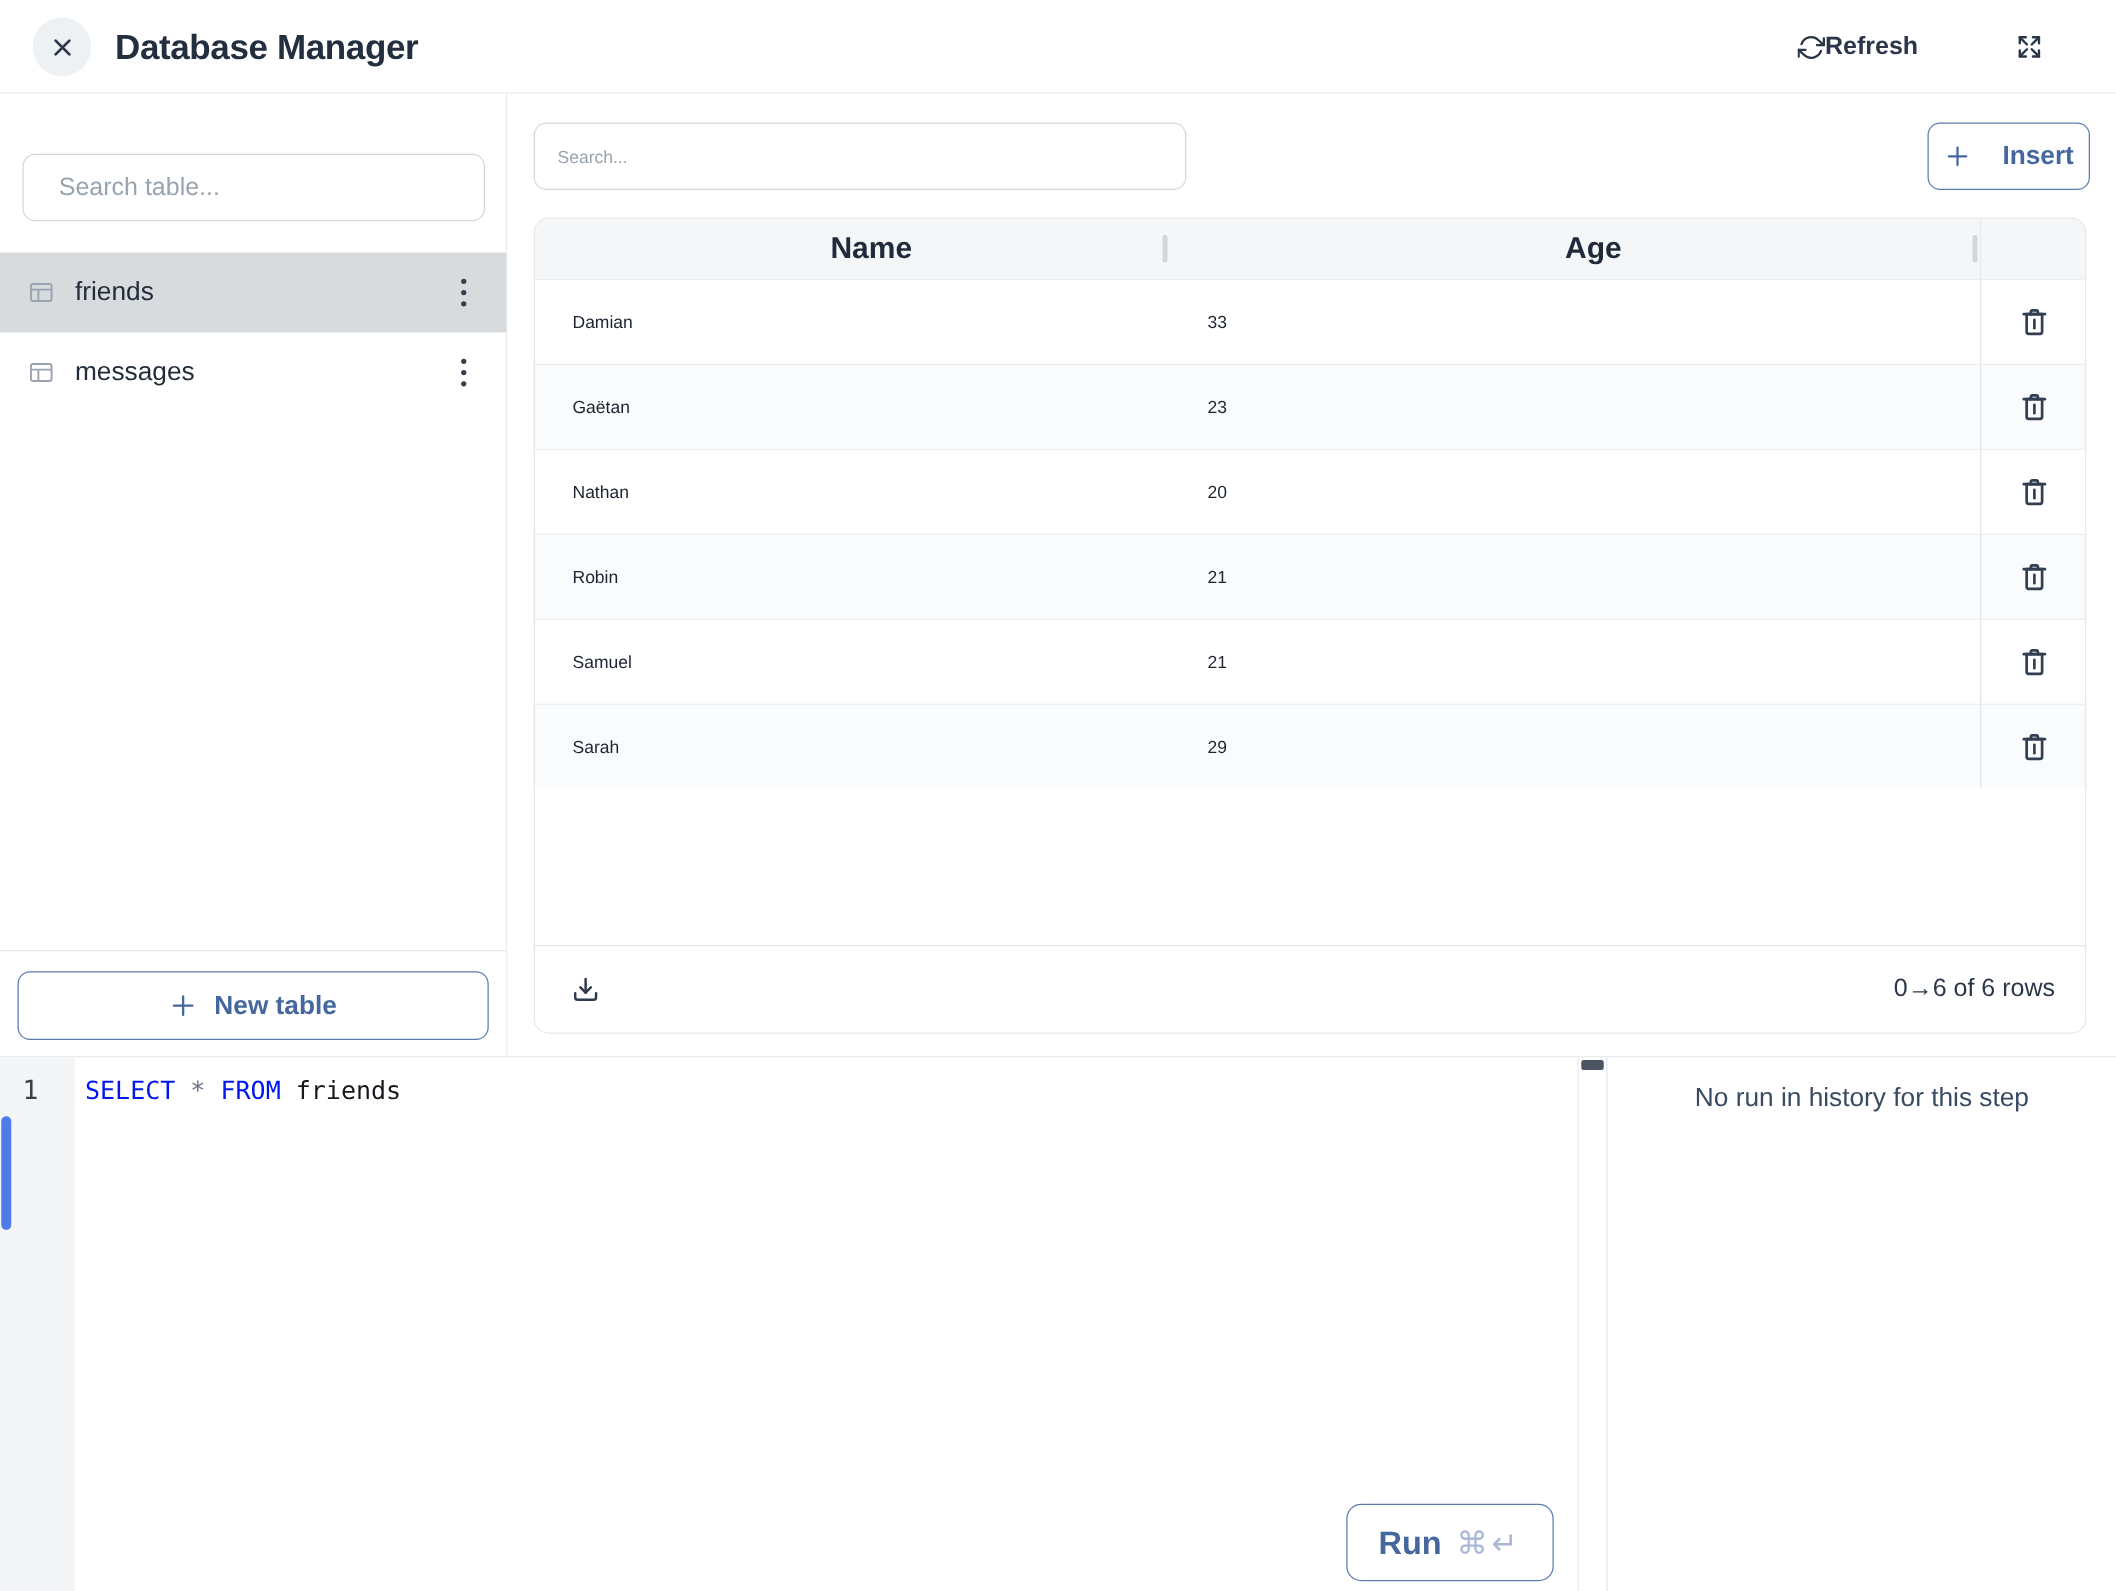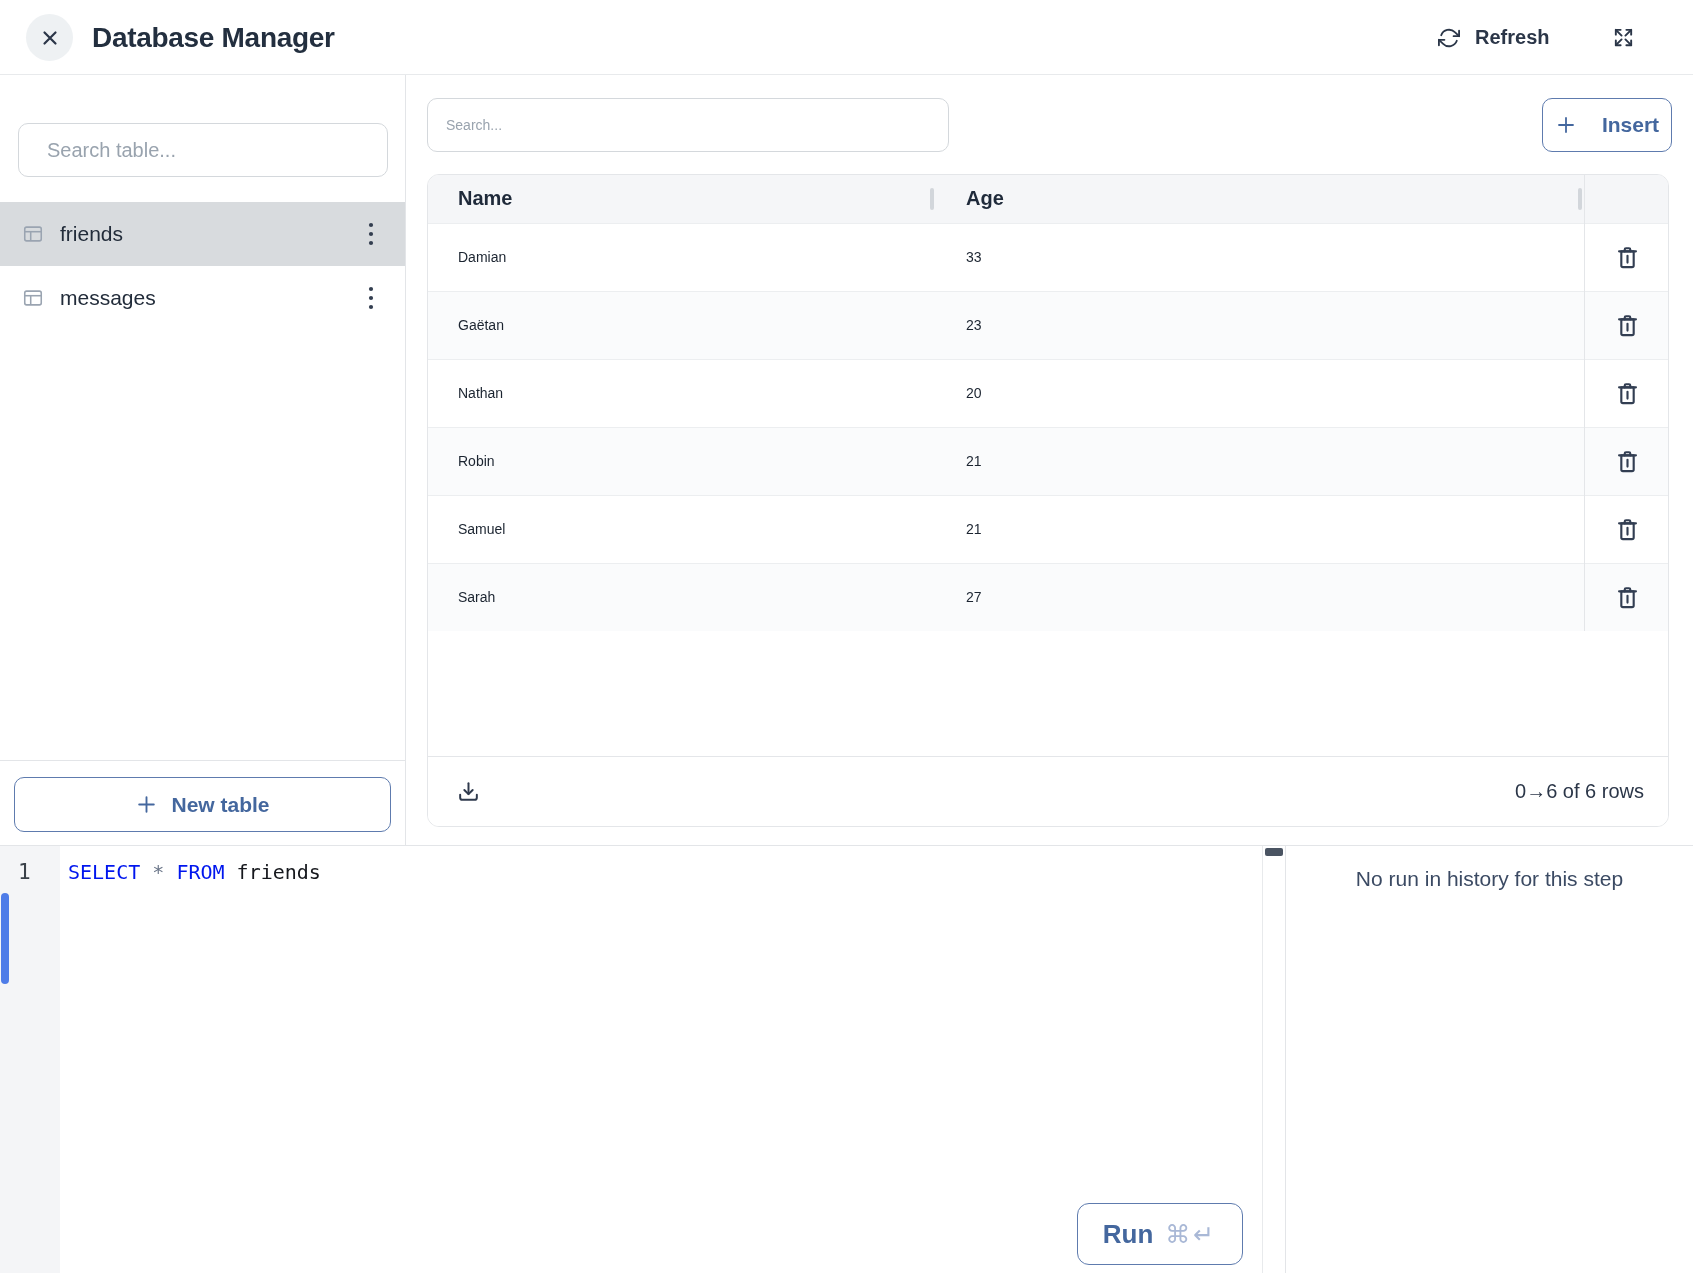--- a/index.html
+++ b/index.html
@@ -8,21 +8,21 @@
   .app { position:relative; width:1693px; height:986px; background:#fff; }
 
   
   .topbar { position:absolute; left:0; top:0; width:100%; height:75px; background:#fff;
     border-bottom:1px solid #e8eaec; }
   .close-btn { position:absolute; left:26px; top:14px; width:47px; height:47px; border-radius:50%;
     background:#eef1f3; border:none; display:flex; align-items:center; justify-content:center; cursor:pointer; }
   .app-title { position:absolute; left:92px; top:0; height:75px; display:flex; align-items:center;
     font-size:28px; font-weight:bold; color:#232f3f; letter-spacing:-0.3px; }
   .refresh-btn { position:absolute; left:1438px; top:0; height:75px; display:flex; align-items:center;
-    gap:15px; background:none; border:none; cursor:pointer; font-size:20px; font-weight:bold; color:#2b3648; }
+    gap:0; background:none; border:none; cursor:pointer; font-size:20px; font-weight:bold; color:#2b3648; }
   .expand-btn { position:absolute; left:1612px; top:0; height:75px; display:flex; align-items:center;
     background:none; border:none; cursor:pointer; color:#2b3648; }
 
   
   .sidebar { position:absolute; left:0; top:75px; width:406px; height:770px;
     border-right:1px solid #e3e5e8; background:#fff; }
   .side-search { position:absolute; left:18px; top:48px; width:370px; height:54px;
     border:1px solid #d4d8dc; border-radius:10px; padding:0 28px; font-size:20px; color:#232f3f;
     font-family:inherit; outline:none; background:#fff; }
   .side-search::placeholder, .main-search::placeholder { color:#99a3ae; }
@@ -44,22 +44,22 @@
     font-family:inherit; outline:none; background:#fff; }
   .insert-btn { position:absolute; left:1136px; top:23px; width:130px; height:54px; background:#fff;
     border:1.5px solid var(--accent-border,#5e7bae); border-radius:10px; color:var(--accent-text,#44679e);
     font-size:21px; font-weight:bold; font-family:inherit; display:flex; align-items:center;
     justify-content:center; gap:25px; cursor:pointer; }
 
   .grid-card { position:absolute; left:21px; top:99px; width:1242px; height:653px;
     border:1px solid #e4e6e9; border-radius:12px; overflow:hidden; background:#fff;
     display:flex; flex-direction:column; }
   table.grid { width:100%; border-collapse:collapse; table-layout:fixed; }
-  table.grid th { height:48px; background:#f5f6f8; text-align:left; padding:0 0 0 30px;
-    font-size:20px; font-weight:bold; color:#1f2a3a; position:relative; }
+  table.grid th { height:48px; background:#f5f6f8; text-align:center; padding:0 0 0 30px;
+    font-size:24px; font-weight:bold; color:#1f2a3a; position:relative; }
   table.grid td { height:68px; padding:0 0 0 30px; font-size:14px; color:#1b2430; }
   table.grid tbody tr { border-top:1px solid #eceef0; }
   table.grid tbody tr.alt { background:#fafbfc; }
   .col-trash-cell { border-left:1px solid #e4e6e9; padding:0 !important; text-align:center; }
   .resize-handle { position:absolute; right:2px; top:13px; width:4px; height:22px; border-radius:2px;
     background:#d2d6db; cursor:col-resize; }
   .trash-btn { background:none; border:none; cursor:pointer; padding:6px; display:inline-flex;
     align-items:center; justify-content:center; color:#323e52; }
   .grid-spacer { flex:1; background:#fff; }
   .grid-footer { height:70px; border-top:1px solid #e4e6e9; display:flex; align-items:center;
@@ -288,21 +288,21 @@
                       <path d="M4.5 6.5h15"></path>
                       <path d="M9.5 6.5V5a1.2 1.2 0 0 1 1.2-1.2h2.6A1.2 1.2 0 0 1 14.5 5v1.5"></path>
                       <path d="M6.5 6.5h11V19a1.5 1.5 0 0 1-1.5 1.5H8A1.5 1.5 0 0 1 6.5 19z"></path>
                       <path d="M12 10.5v6"></path>
                     </svg>
                   </span>
                 </button></td>
           </tr>
           <tr class="alt">
             <td>Sarah</td>
-            <td>27</td>
+            <td>29</td>
             <td class="col-trash-cell"><button class="trash-btn">
                   <span>
                     <svg width="27" height="27" viewBox="0 0 24 24" fill="none" stroke="currentColor" stroke-width="1.9" stroke-linecap="round" stroke-linejoin="round">
                       <path d="M4.5 6.5h15"></path>
                       <path d="M9.5 6.5V5a1.2 1.2 0 0 1 1.2-1.2h2.6A1.2 1.2 0 0 1 14.5 5v1.5"></path>
                       <path d="M6.5 6.5h11V19a1.5 1.5 0 0 1-1.5 1.5H8A1.5 1.5 0 0 1 6.5 19z"></path>
                       <path d="M12 10.5v6"></path>
                     </svg>
                   </span>
                 </button></td>

